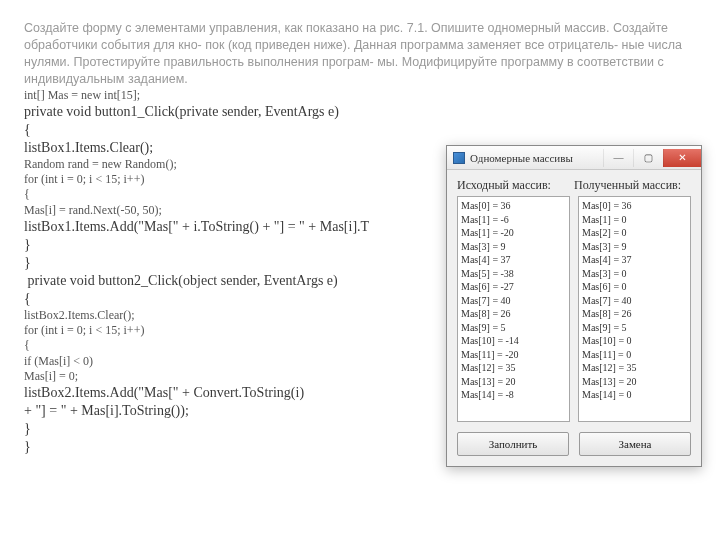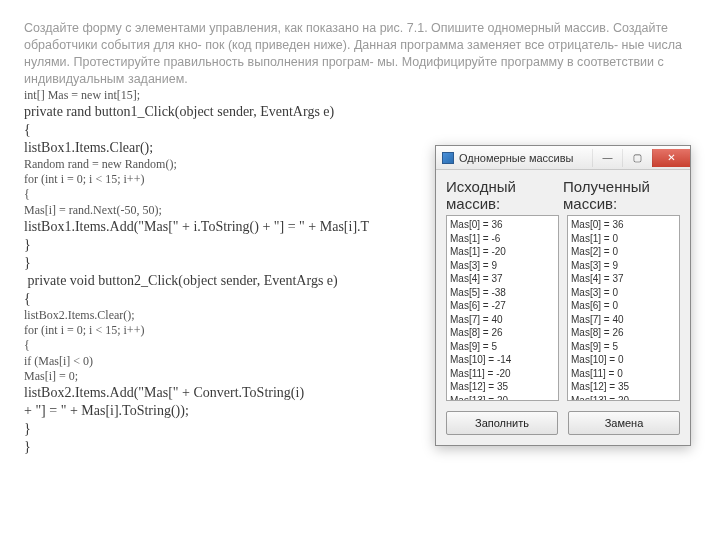--- a/index.html
+++ b/index.html
@@ -20,24 +20,24 @@
   .code-area {
     font-size: 13px;
     line-height: 1.28;
     color: #3a3a3a;
   }
   .code-area .sm { font-size: 12px; color: #555; }
   .code-area .lg { font-size: 14px; }
   .code-area div { white-space: pre; }
   .app-window {
     position: absolute;
-    right: 29px;
+    right: 18px;
     top: 145px;
     width: 256px;
-    font-family: Liberation Sans, sans-serif;
+    font-family: Liberation Serif, serif;
     box-shadow: 0 3px 12px rgba(0,0,0,.25);
     border: 1px solid #8a8a8a;
     background: #f0f0f0;
   }
   .titlebar {
     display: flex; align-items: center;
     height: 24px;
     background: linear-gradient(#fdfdfd, #e9e9e9);
     border-bottom: 1px solid #c8c8c8;
     font-size: 11px;
@@ -58,31 +58,31 @@
   }
   .winbtn.close {
     background: linear-gradient(#e57367,#c84030);
     color: #fff; width: 38px;
   }
   .content {
     padding: 8px 10px 10px;
   }
   .labels {
     display: flex; gap: 0;
-    font-size: 15px; color: #333;
+    font-size: 12px; color: #333;
     margin-bottom: 3px;
   }
   .labels span { flex: 1; }
   .lists {
     display: flex; gap: 8px;
     margin-bottom: 10px;
   }
   .listbox {
     flex: 1;
-    height: 186px;
+    height: 226px;
     background: #fff;
     border: 1px solid #a7a7a7;
     font-size: 10px;
     color: #333;
     padding: 2px 3px;
     overflow: hidden;
     line-height: 1.35;
   }
   .btns { display: flex; gap: 10px; }
   .btn {
@@ -96,21 +96,21 @@
     display: flex; align-items: center; justify-content: center;
   }
 </style>
 </head>
 <body>
 
 <div class="instr">Создайте форму с элементами управления, как показано на рис. 7.1. Опишите одномерный массив. Создайте обработчики события для кно- пок (код приведен ниже). Данная программа заменяет все отрицатель- ные числа нулями. Протестируйте правильность выполнения програм- мы. Модифицируйте программу в соответствии с индивидуальным заданием.</div>
 
 <div class="code-area">
   <div class="sm">int[] Mas = new int[15];</div>
-  <div class="lg">private rand button1_Click(object sender, EventArgs e)</div>
+  <div class="lg">private void button1_Click(private sender, EventArgs e)</div>
   <div class="lg">{</div>
   <div class="lg">listBox1.Items.Clear();</div>
   <div class="sm">Random rand = new Random();</div>
   <div class="sm">for (int i = 0; i &lt; 15; i++)</div>
   <div class="sm">{</div>
   <div class="sm">Mas[i] = rand.Next(-50, 50);</div>
   <div class="sm"></div>
   <div class="lg">listBox1.Items.Add("Mas[" + i.ToString() + "] = " + Mas[i].T</div>
   <div class="lg">}</div>
   <div class="lg">}</div>

